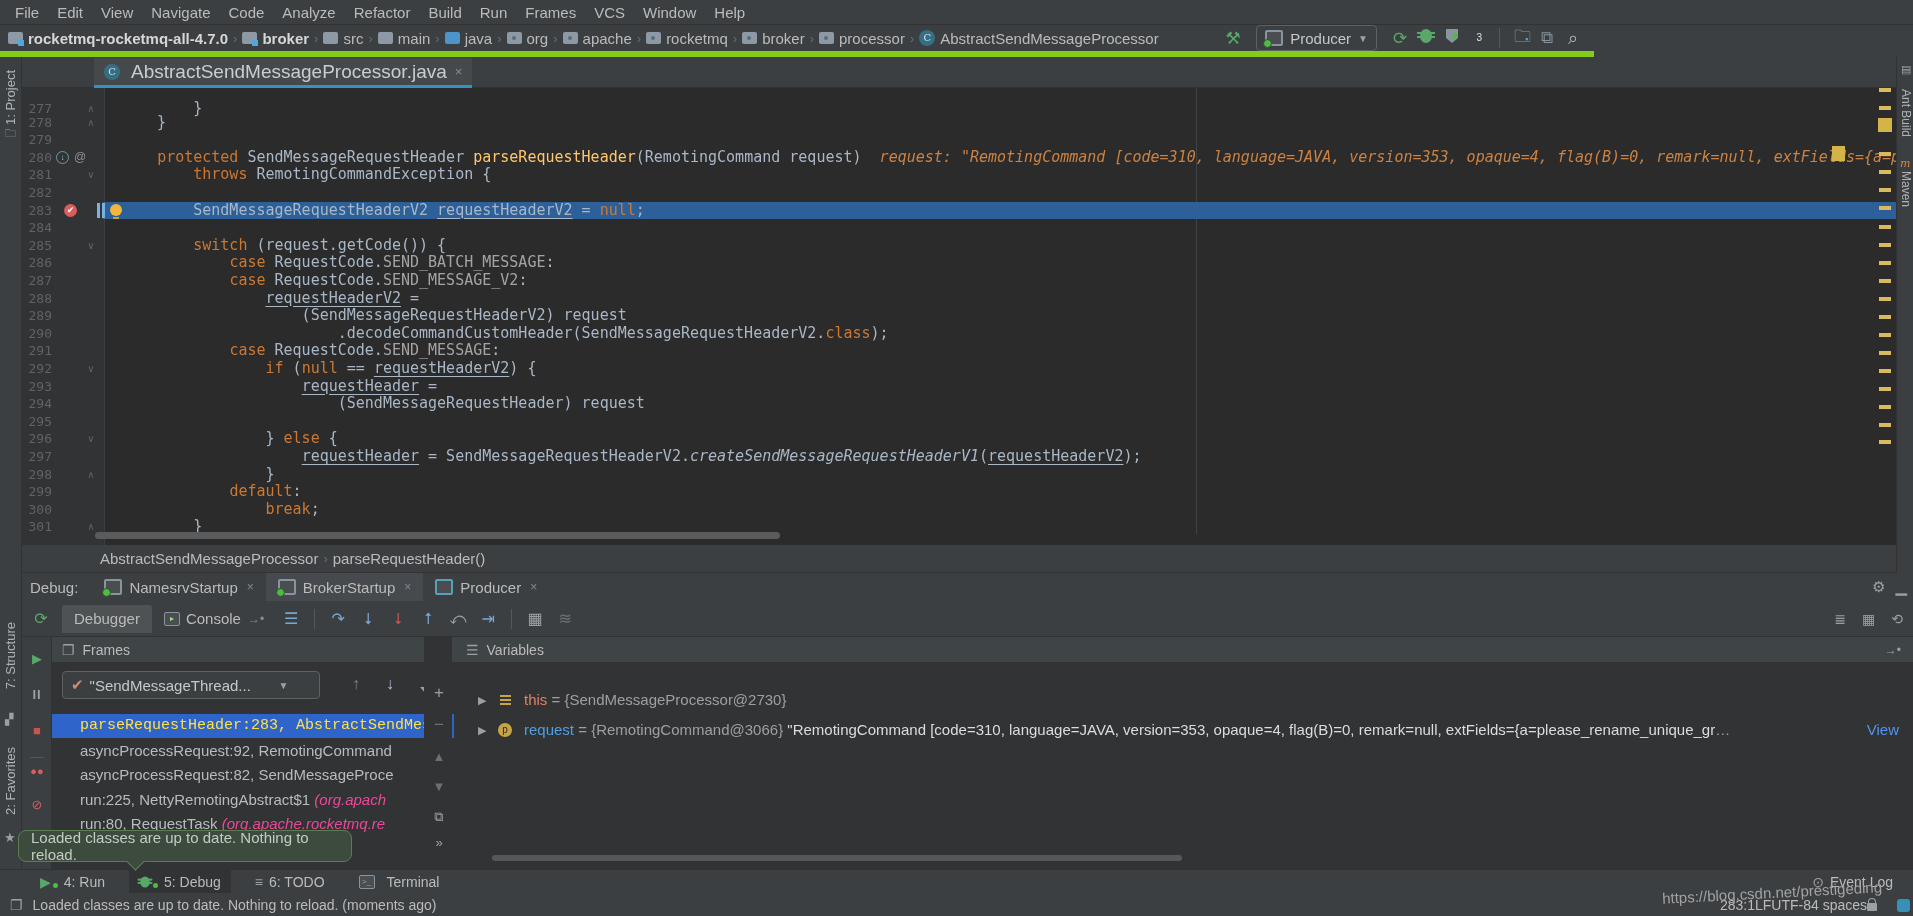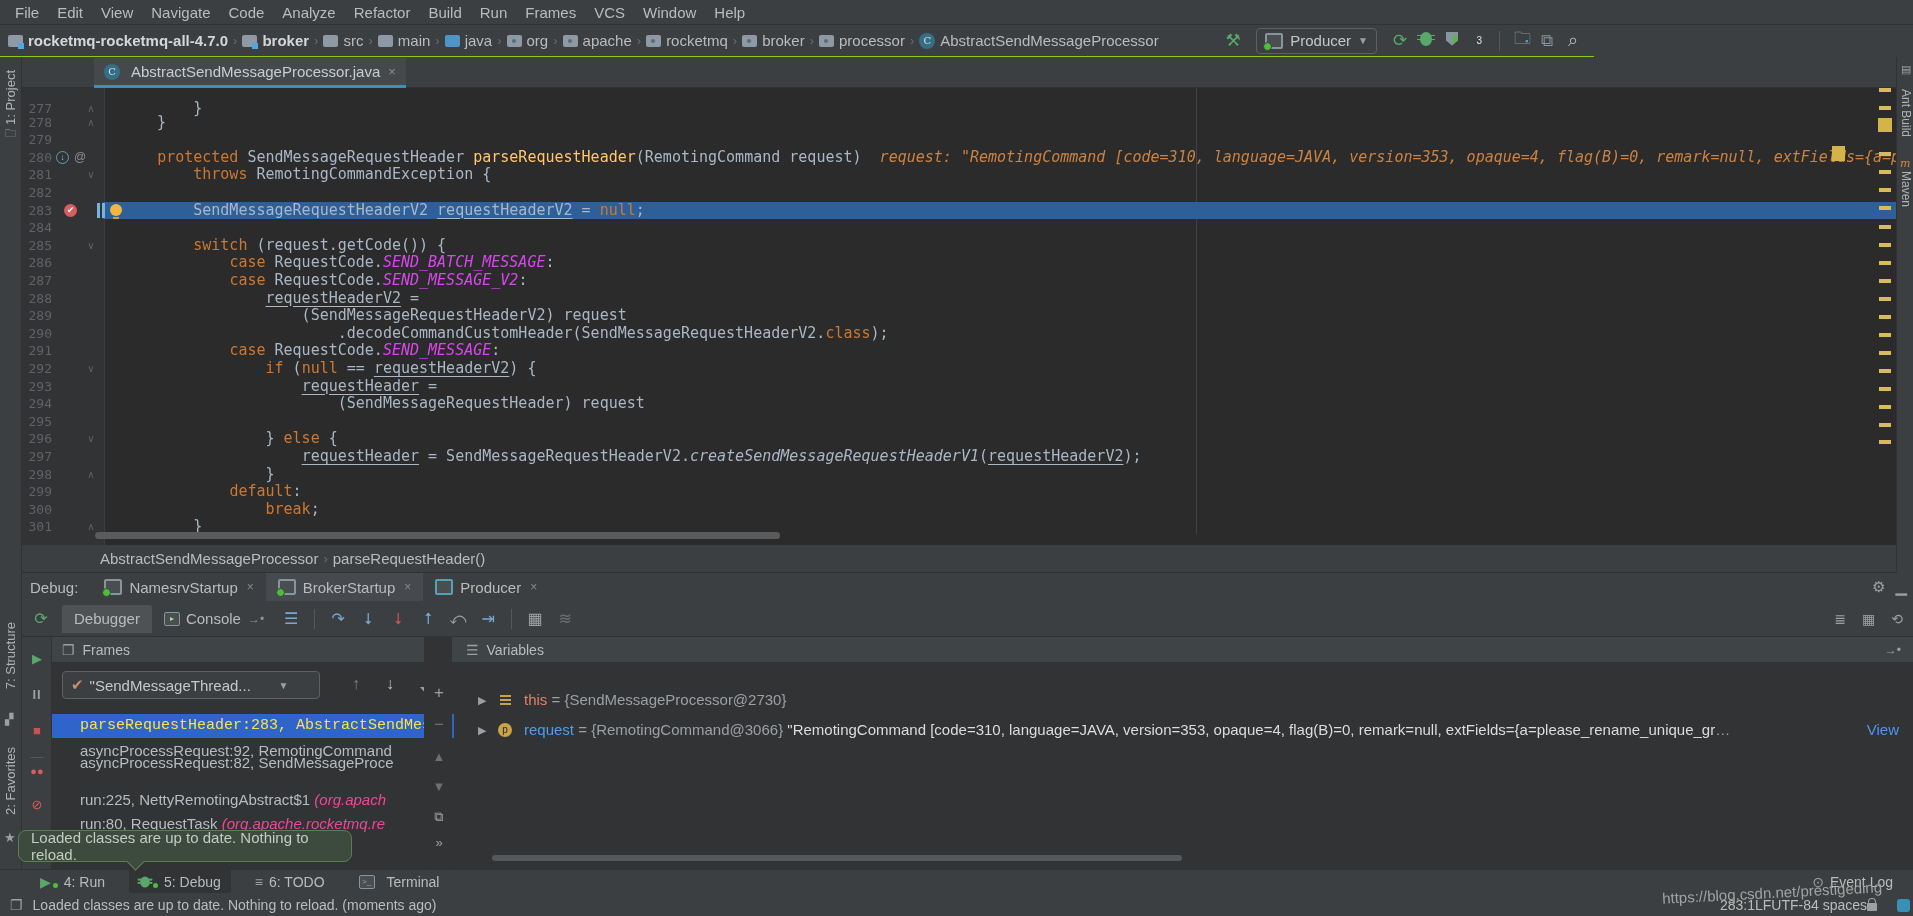--- a/index.html
+++ b/index.html
@@ -4,21 +4,21 @@
 <style>
   html,body{margin:0;padding:0;background:#2b2b2b;}
   .root{position:relative;width:1913px;height:916px;overflow:hidden;background:#3c3f41;
         font-family:"Liberation Sans",sans-serif;color:#bbbbbb;font-size:14px;}
   .abs{position:absolute;}
   
   .menubar{left:0;top:0;width:1913px;height:25px;background:#3c3f41;border-bottom:1px solid #323232;
            display:flex;align-items:center;padding-left:6px;box-sizing:border-box;}
   .menubar .mi{padding:0 9px;font-size:15px;color:#bbbbbb;cursor:default;}
   
-  .navbar{left:0;top:25px;width:1594px;height:32px;background:#3c3f41;border-bottom:1px solid #84cc16;
+  .navbar{left:0;top:25px;width:1594px;height:32px;background:#3c3f41;border-bottom:6px solid #84cc16;
           display:flex;align-items:center;padding-left:8px;box-sizing:border-box;}
   .crumb{display:flex;align-items:center;font-size:15px;color:#bbbbbb;white-space:nowrap;}
   .crumb.bold .clabel{font-weight:bold;color:#d6d6d6;}
   .csep{color:#6a6d6f;margin:0 5px;font-size:13px;}
   .fico{display:inline-block;width:15px;height:12px;border-radius:2px;margin-right:5px;position:relative;}
   .fico.module{background:#8d9aa5;}
   .fico.module:after{content:"";position:absolute;right:-1px;bottom:-2px;width:6px;height:6px;background:#4ea7de;}
   .fico.folder{background:#8d9aa5;}
   .fico.srcfolder{background:#4d94c8;}
   .fico.pkg{background:#8d9aa5;}
@@ -37,34 +37,34 @@
   .stopico span{position:absolute;right:-4px;bottom:-5px;font-size:10px;color:#e2e2e2;}
   
   .lstripe{left:0;top:57px;width:22px;height:836px;background:#3c3f41;border-right:1px solid #323232;box-sizing:border-box;}
   .vlabel{position:absolute;writing-mode:vertical-rl;transform:rotate(180deg);font-size:13px;color:#b0b3b5;white-space:nowrap;}
   .vlabel.rrot{transform:none;}
   .sico{position:absolute;font-size:11px;color:#9da0a3;}
   
   .tabbar{left:22px;top:57px;width:1874px;height:31px;background:#3c3f41;border-bottom:1px solid #323232;box-sizing:border-box;}
   .edtab{position:absolute;left:72px;top:1px;height:27px;background:#45494b;display:flex;align-items:center;
          padding:0 10px;border-bottom:3px solid #3592c4;}
-  .edtab .tlabel{font-size:15px;color:#c8cdd2;margin:0 8px 0 6px;}
+  .edtab .tlabel{font-size:19px;color:#c8cdd2;margin:0 8px 0 6px;}
   .edtab .close{color:#8b8f91;font-size:13px;}
   
   .editor{left:22px;top:88px;width:1874px;height:457px;background:#2b2b2b;overflow:hidden;}
   .gutterbg{position:absolute;left:0;top:0;width:82px;height:457px;background:#313335;border-right:1px solid #3c3f41;}
   .marginguide{position:absolute;left:1174px;top:0;width:1px;height:446px;background:#404345;}
   .codeline{position:absolute;left:0;width:1854px;height:17.6px;white-space:pre;}
   .codeline .lnum{position:absolute;left:0;top:0;width:30px;text-align:right;color:#606366;
                   font:13px/17.6px "DejaVu Sans Mono",monospace;}
   .codeline pre{position:absolute;left:99px;top:0;margin:0;font:15px/17.6px "DejaVu Sans Mono",monospace;color:#a9b7c6;}
   .codeline.exec .hl{position:absolute;left:81px;top:0;width:1795px;height:17.6px;background:#2d6099;}
   .tk-k{color:#cc7832;}
   .tk-m{color:#ffc66b;}
-  .tk-c{color:#d946ef;font-style:italic;}
+  .tk-c{color:#a3a3a3;}
   .tk-u{text-decoration:underline;text-underline-offset:3px;}
   .tk-s{font-style:italic;}
   .tk-h{color:#cc8242;font-style:italic;}
   .fold{position:absolute;left:62px;top:0;width:14px;color:#606366;font-size:10px;line-height:17.6px;text-align:center;}
   .bp{position:absolute;left:42px;top:2.5px;width:13px;height:13px;border-radius:50%;background:#db5c5c;
       color:#fff;font-size:9px;line-height:13px;text-align:center;}
   .bulb{position:absolute;left:88px;top:2px;width:12px;height:12px;border-radius:50%;background:#f2b63f;}
   .bulb:after{content:"";position:absolute;left:3px;bottom:-3px;width:6px;height:2px;background:#caa32f;}
   .execmark{position:absolute;left:75px;top:1px;width:3px;height:15px;background:#78b2e0;box-shadow:5px 0 0 #78b2e0;}
   .ovr{position:absolute;left:34px;top:2px;width:11px;height:11px;border:1.5px solid #5f9ea8;border-radius:50%;
@@ -413,21 +413,21 @@
           <span style="color:#cf8e6d;margin:0 6px 0 8px;">✔</span>
           <span style="overflow:hidden;white-space:nowrap;width:185px;">"SendMessageThread...</span>
           <span style="color:#9da0a3;font-size:10px;margin-left:4px;">▼</span>
         </div>
         <span style="position:absolute;left:300px;top:38px;color:#7d8184;font-size:16px;">↑</span>
         <span style="position:absolute;left:334px;top:38px;color:#a8c0d8;font-size:16px;">↓</span>
         <span style="position:absolute;left:368px;top:44px;"><span class="funnel"></span></span>
         <div id="framerows">
             <div class="frow sel" style="top: 77px;"><span>parseRequestHeader:283, AbstractSendMess</span></div>
             <div class="frow" style="top: 101.5px;"><span>asyncProcessRequest:92, RemotingCommand</span></div>
-            <div class="frow" style="top: 114px;"><span>asyncProcessRequest:82, SendMessageProce</span></div>
+            <div class="frow" style="top: 126px;"><span>asyncProcessRequest:82, SendMessageProce</span></div>
             <div class="frow" style="top: 150.5px;"><span>run:225, NettyRemotingAbstract$1 </span><span class="pkg">(org.apach</span></div>
             <div class="frow" style="top: 175px;"><span>run:80, RequestTask </span><span class="pkg">(org.apache.rocketmq.re</span></div>
           </div>
       </div>
 
       <div class="minicol">
         <div style="top:46px;font-size:17px;">+</div>
         <div style="top:78px;font-size:17px;color:#6d7072;">−</div>
         <div style="top:112px;color:#6d7072;">▲</div>
         <div style="top:142px;color:#6d7072;">▼</div>

